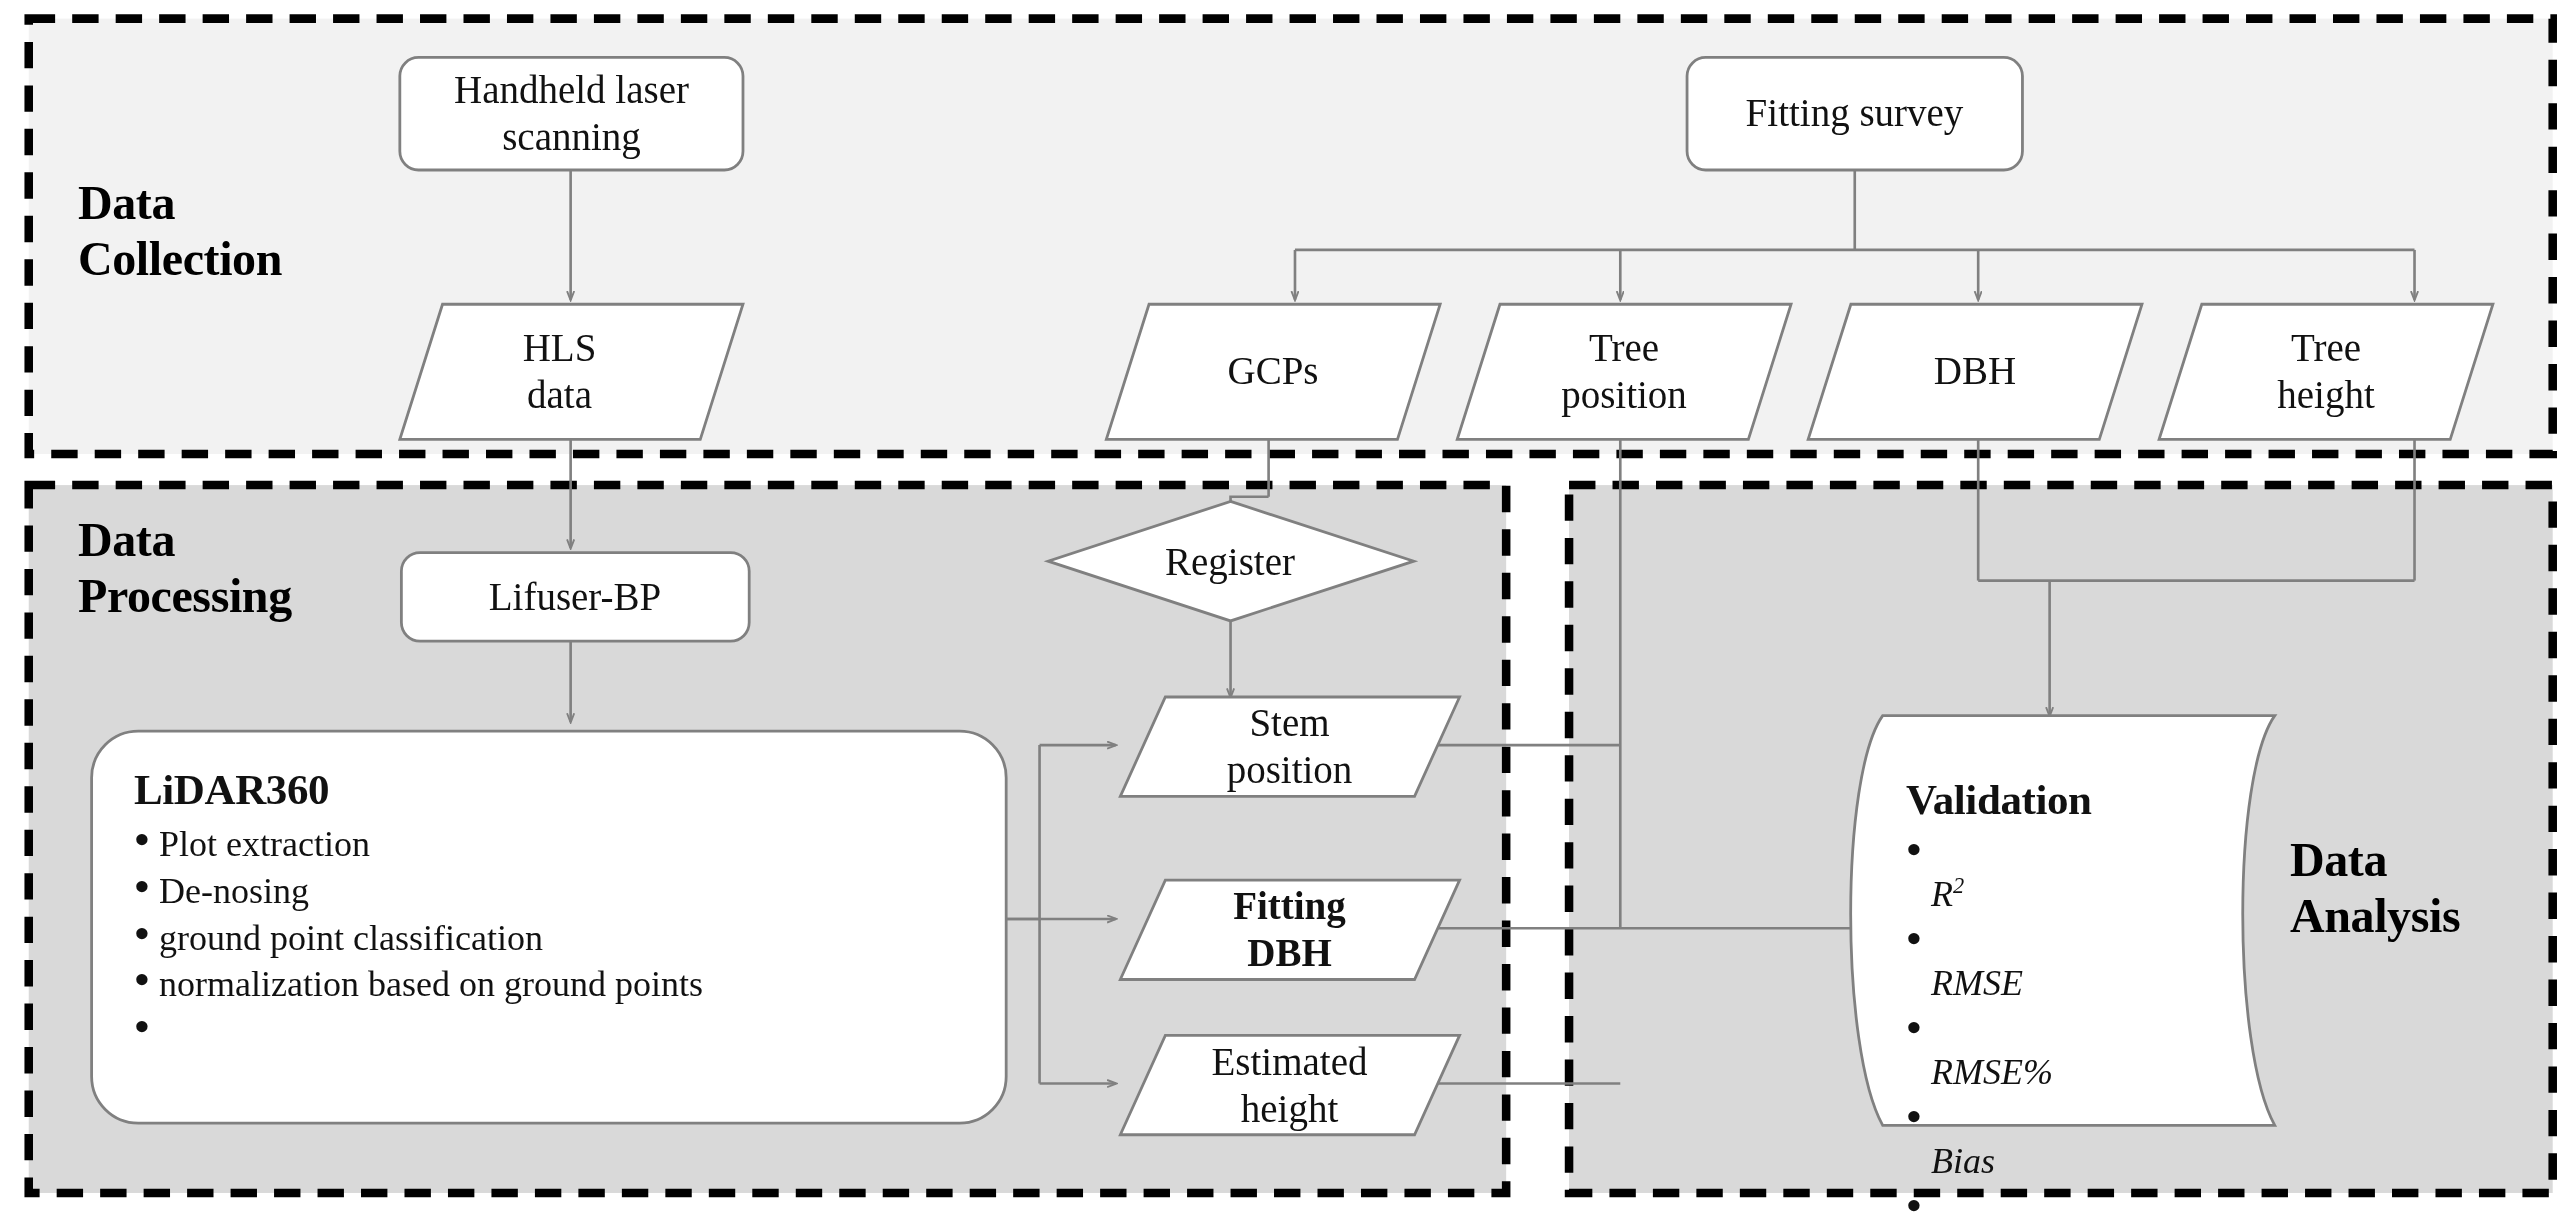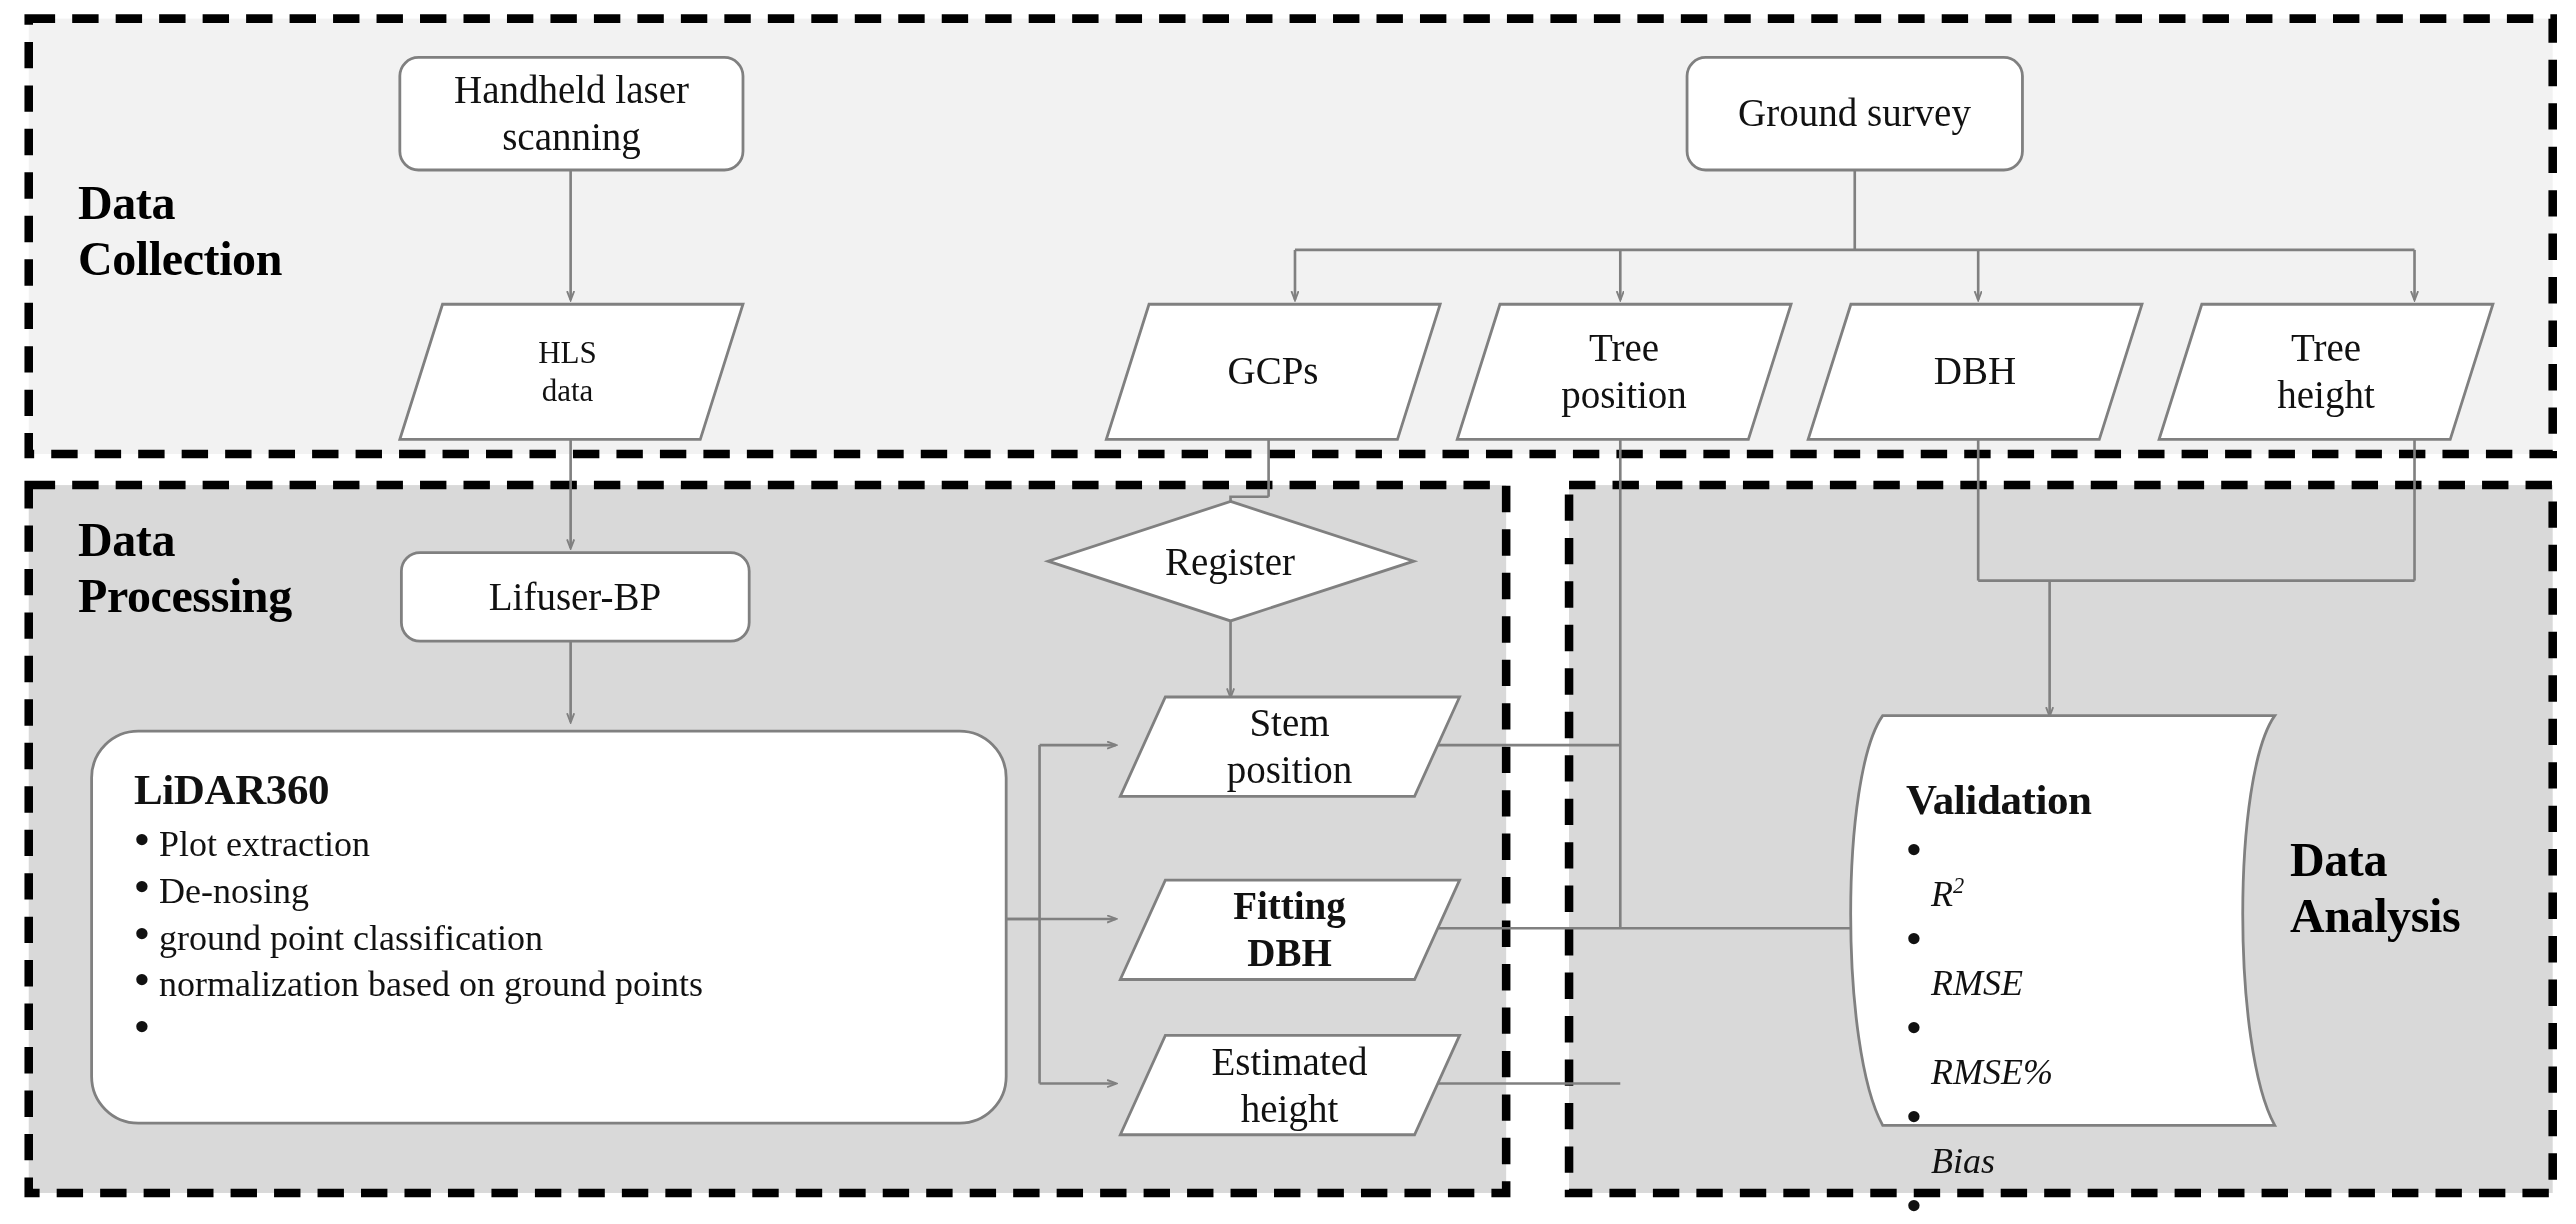--- a/index.html
+++ b/index.html
@@ -150,23 +150,23 @@
 
   <div class="sec-label" style="left:78px;top:512px;font-size:48px;">Data
 Processing</div>
 
   <div class="sec-label" style="left:2290px;top:832px;font-size:48px;text-align:left;">Data
 Analysis</div>
 
   <div class="node-text" style="left:400px;top:57px;width:343px;height:113px;font-size:39px;">Handheld laser
 scanning</div>
 
-  <div class="node-text" style="left:1687px;top:57px;width:335px;height:113px;font-size:39px;">Ground survey</div>
-
-  <div class="node-text" style="left:396px;top:304px;width:343px;height:135px;font-size:31px;">HLS
+  <div class="node-text" style="left:1687px;top:57px;width:335px;height:113px;font-size:39px;">Fitting survey</div>
+
+  <div class="node-text" style="left:388px;top:304px;width:343px;height:135px;font-size:39px;">HLS
 data</div>
 
   <div class="node-text" style="left:1106px;top:304px;width:334px;height:135px;font-size:39px;">GCPs</div>
 
   <div class="node-text" style="left:1457px;top:304px;width:334px;height:135px;font-size:39px;">Tree
 position</div>
 
   <div class="node-text" style="left:1808px;top:304px;width:334px;height:135px;font-size:39px;">DBH</div>
 
   <div class="node-text" style="left:2159px;top:304px;width:334px;height:135px;font-size:39px;">Tree

